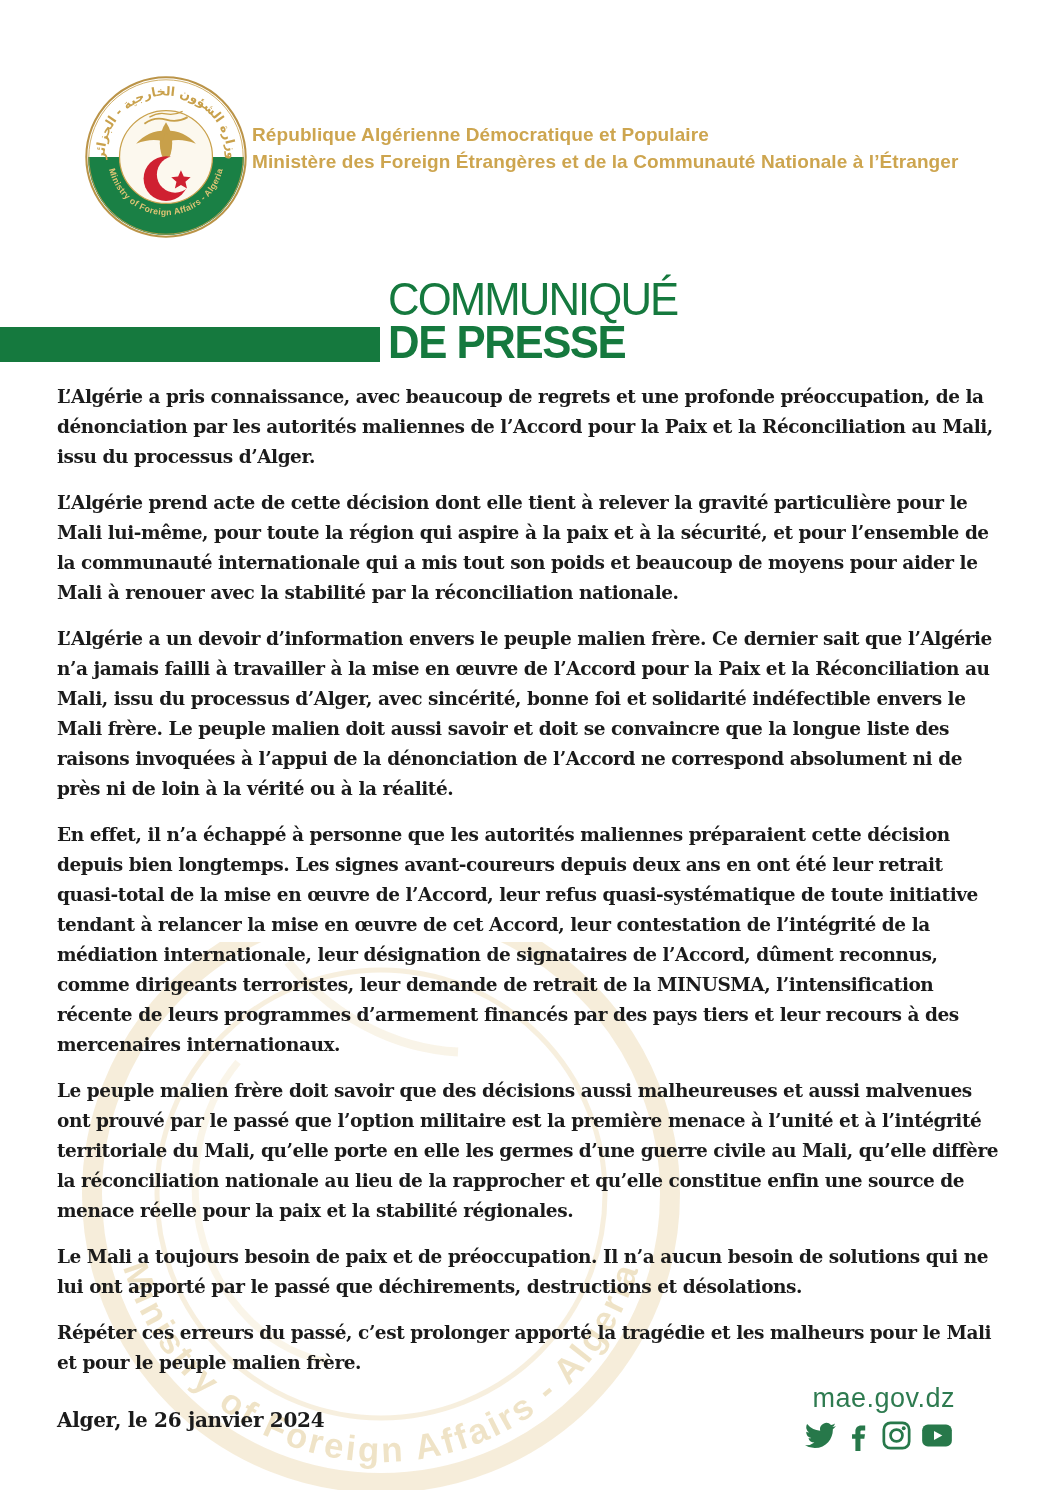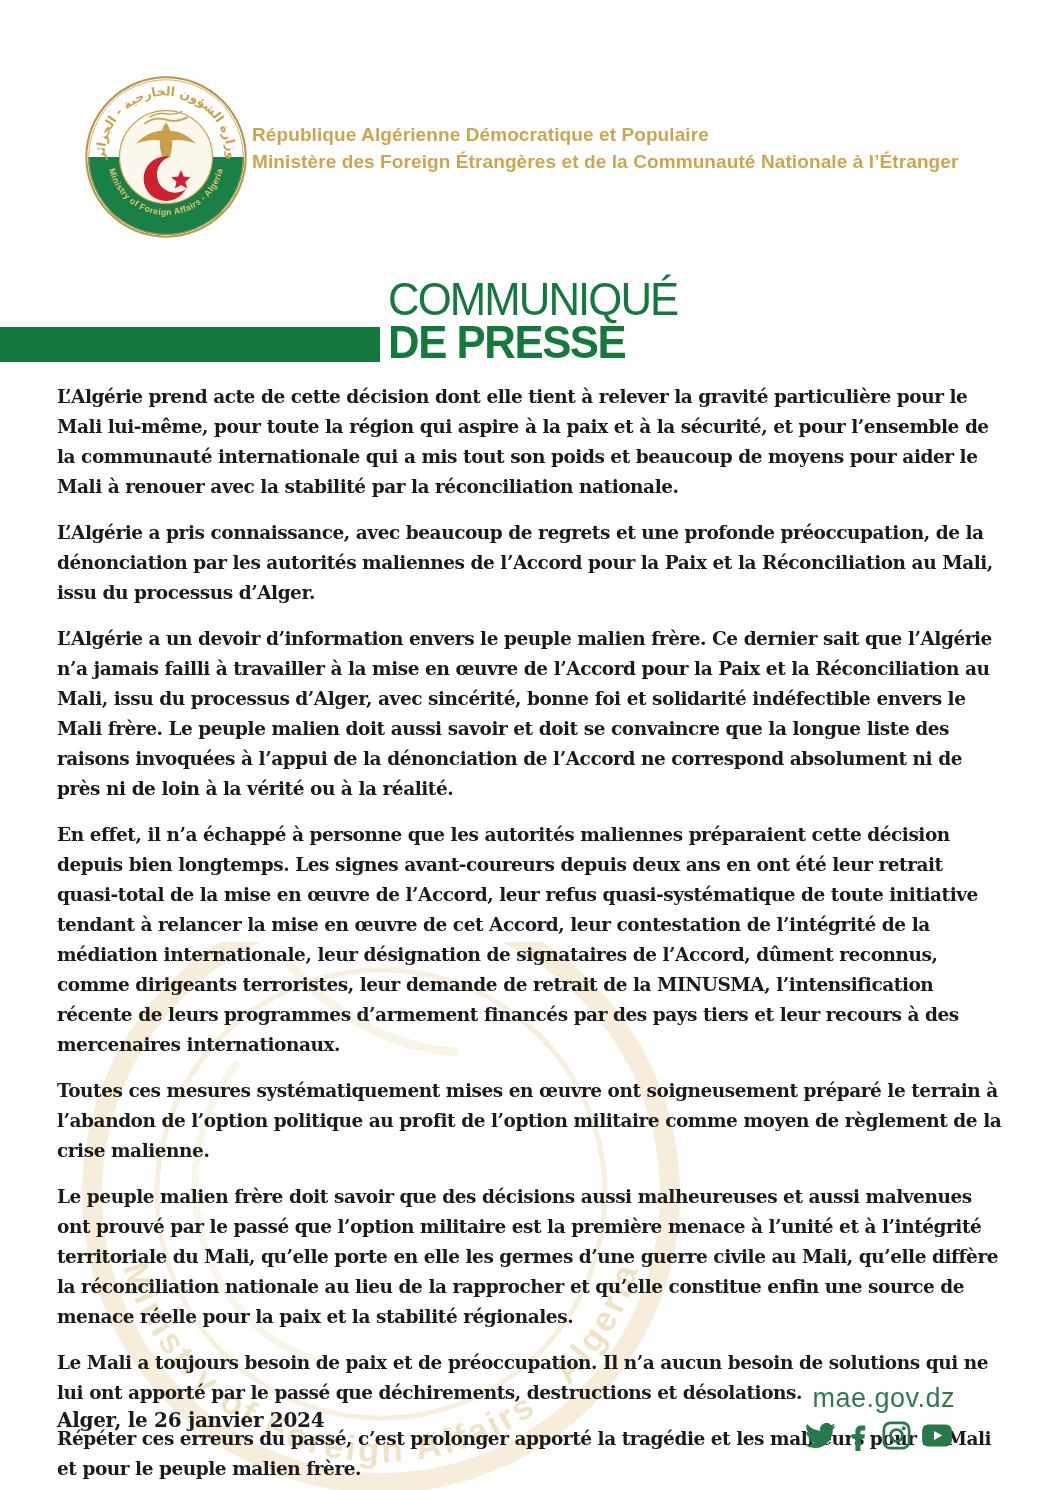--- a/index.html
+++ b/index.html
@@ -106,25 +106,24 @@
 
   <div class="title-block">
     <div class="green-bar"></div>
     <div class="title-lines">
       <div class="title-l1">COMMUNIQUÉ</div>
       <div class="title-l2">DE PRESSE</div>
     </div>
   </div>
 
   <main class="doc-body">
+    <p>L’Algérie a pris connaissance, avec beaucoup de regrets et une profonde préoccupation, de la dénonciation par les autorités maliennes de l’Accord pour la Paix et la Réconciliation au Mali, issu du processus d’Alger.</p>
     <p>L’Algérie prend acte de cette décision dont elle tient à relever la gravité particulière pour le Mali lui-même, pour toute la région qui aspire à la paix et à la sécurité, et pour l’ensemble de la communauté internationale qui a mis tout son poids et beaucoup de moyens pour aider le Mali à renouer avec la stabilité par la réconciliation nationale.</p>
-    <p>L’Algérie a pris connaissance, avec beaucoup de regrets et une profonde préoccupation, de la dénonciation par les autorités maliennes de l’Accord pour la Paix et la Réconciliation au Mali, issu du processus d’Alger.</p>
     <p>L’Algérie a un devoir d’information envers le peuple malien frère. Ce dernier sait que l’Algérie n’a jamais failli à travailler à la mise en œuvre de l’Accord pour la Paix et la Réconciliation au Mali, issu du processus d’Alger, avec sincérité, bonne foi et solidarité indéfectible envers le Mali frère. Le peuple malien doit aussi savoir et doit se convaincre que la longue liste des raisons invoquées à l’appui de la dénonciation de l’Accord ne correspond absolument ni de près ni de loin à la vérité ou à la réalité.</p>
     <p>En effet, il n’a échappé à personne que les autorités maliennes préparaient cette décision depuis bien longtemps. Les signes avant-coureurs depuis deux ans en ont été leur retrait quasi-total de la mise en œuvre de l’Accord, leur refus quasi-systématique de toute initiative tendant à relancer la mise en œuvre de cet Accord, leur contestation de l’intégrité de la médiation internationale, leur désignation de signataires de l’Accord, dûment reconnus, comme dirigeants terroristes, leur demande de retrait de la MINUSMA, l’intensification récente de leurs programmes d’armement financés par des pays tiers et leur recours à des mercenaires internationaux.</p>
-    <p>Toutes ces mesures systématiquement mises en œuvre ont soigneusement préparé le terrain à l’abandon de l’option politique au profit de l’option militaire comme moyen de règlement de la crise malienne.</p>
     <p>Le peuple malien frère doit savoir que des décisions aussi malheureuses et aussi malvenues ont prouvé par le passé que l’option militaire est la première menace à l’unité et à l’intégrité territoriale du Mali, qu’elle porte en elle les germes d’une guerre civile au Mali, qu’elle diffère la réconciliation nationale au lieu de la rapprocher et qu’elle constitue enfin une source de menace réelle pour la paix et la stabilité régionales.</p>
     <p>Le Mali a toujours besoin de paix et de préoccupation. Il n’a aucun besoin de solutions qui ne lui ont apporté par le passé que déchirements, destructions et désolations.</p>
     <p>Répéter ces erreurs du passé, c’est prolonger apporté la tragédie et les malheurs pour le Mali et pour le peuple malien frère.</p>
   </main>
 
   <div class="dateline">Alger, le 26 janvier 2024</div>
 
   <div class="footer-right">
     <a class="website">mae.gov.dz</a>
     <div class="social-row">

